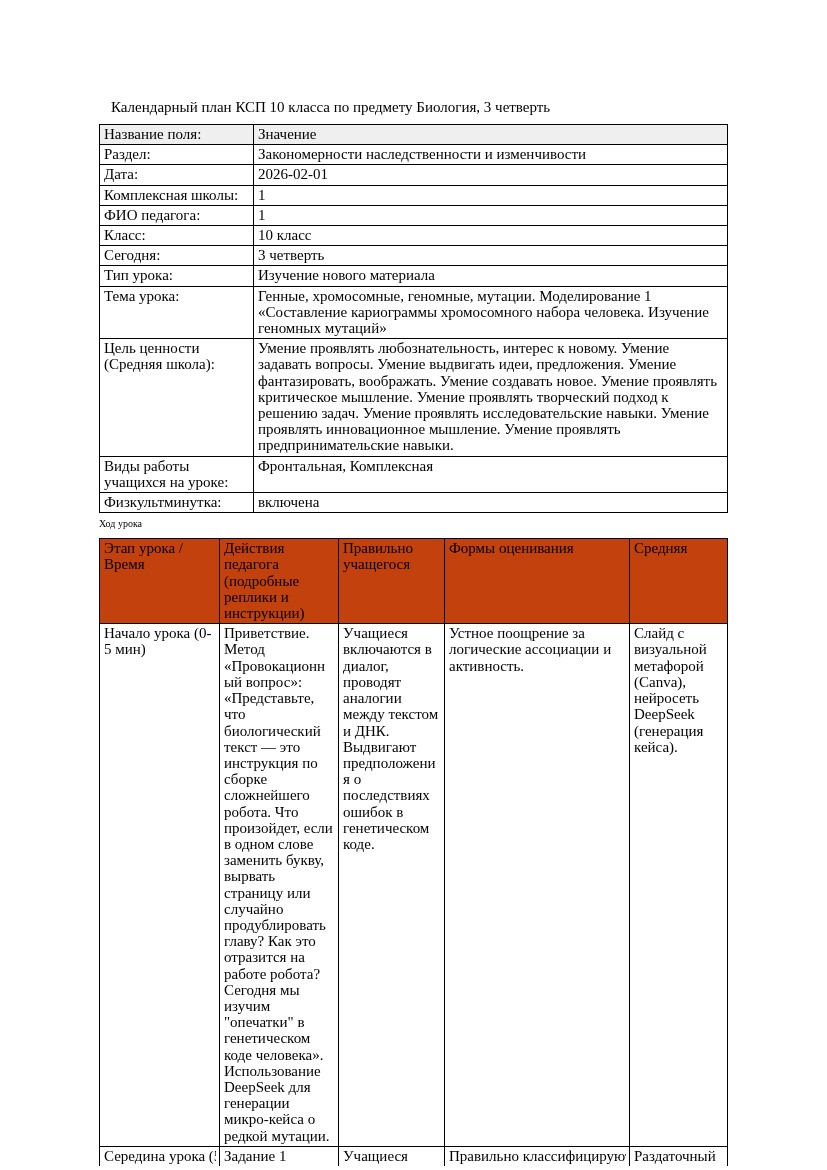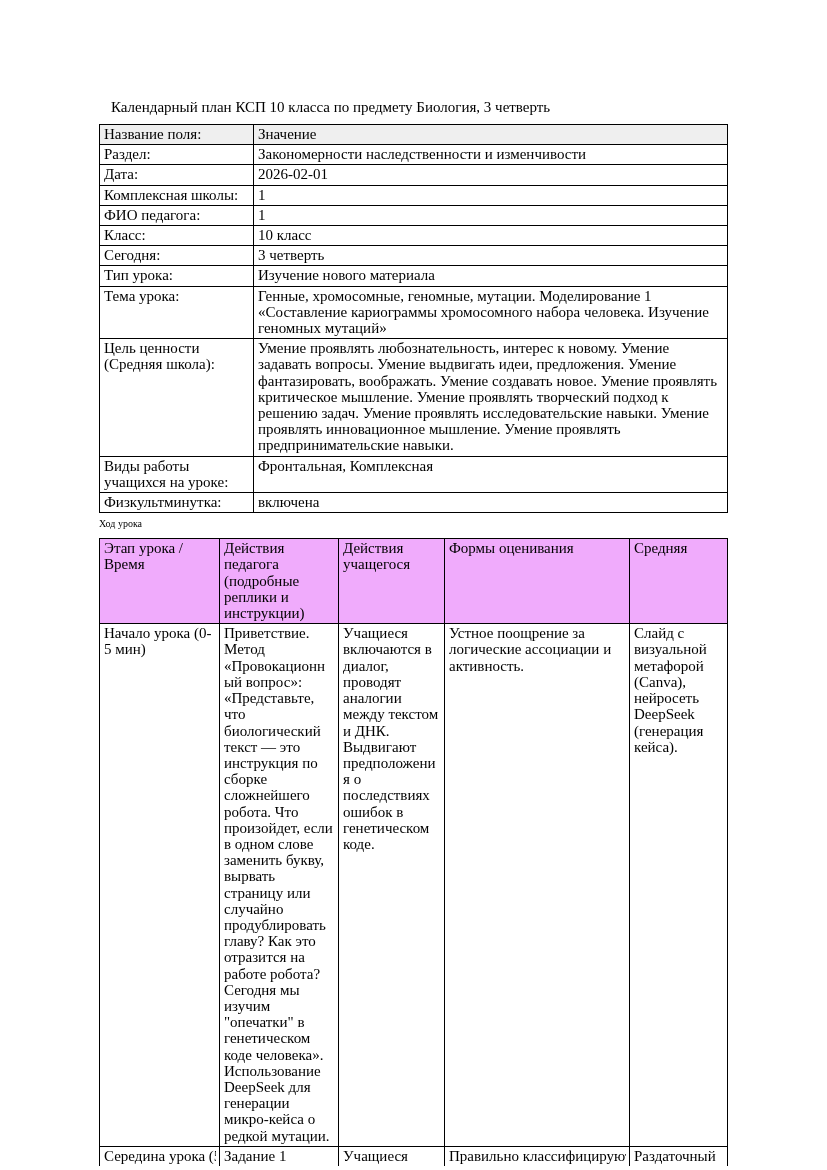--- a/index.html
+++ b/index.html
@@ -61,21 +61,21 @@
     margin: 3px 0 6px 0;
   }
 
   
   .flow-table col.f1 { width: 120px; }
   .flow-table col.f2 { width: 119px; }
   .flow-table col.f3 { width: 106px; }
   .flow-table col.f4 { width: 185px; }
   .flow-table col.f5 { width: 98px; }
   .flow-table thead td {
-    background: #f0abfc;
+    background: #c2410c;
     height: 62px;
   }
   .flow-table td.body-cell {
     height: 462px;
   }
   .flow-table tr.cut td {
     height: 10px;
     border-bottom: none;
     overflow: hidden;
     margin-top: 8px;
@@ -157,21 +157,21 @@
         <col class="f1">
         <col class="f2">
         <col class="f3">
         <col class="f4">
         <col class="f5">
       </colgroup>
     <thead>
       <tr>
         <td>Этап урока / Время</td>
         <td>Действия педагога (подробные реплики и инструкции)</td>
-        <td>Действия учащегося</td>
+        <td>Правильно учащегося</td>
         <td>Формы оценивания</td>
         <td>Средняя</td>
       </tr>
     </thead>
     <tbody>
       <tr>
         <td class="body-cell">Начало урока (0-5 мин)</td>
         <td class="body-cell">Приветствие. Метод «Провокационный вопрос»: «Представьте, что биологический текст — это инструкция по сборке сложнейшего робота. Что произойдет, если в одном слове заменить букву, вырвать страницу или случайно продублировать главу? Как это отразится на работе робота? Сегодня мы изучим "опечатки" в генетическом коде человека». Использование DeepSeek для генерации микро-кейса о редкой мутации.</td>
         <td class="body-cell">Учащиеся включаются в диалог, проводят аналогии между текстом и ДНК. Выдвигают предположения о последствиях ошибок в генетическом коде.</td>
         <td class="body-cell">Устное поощрение за логические ассоциации и активность.</td>

